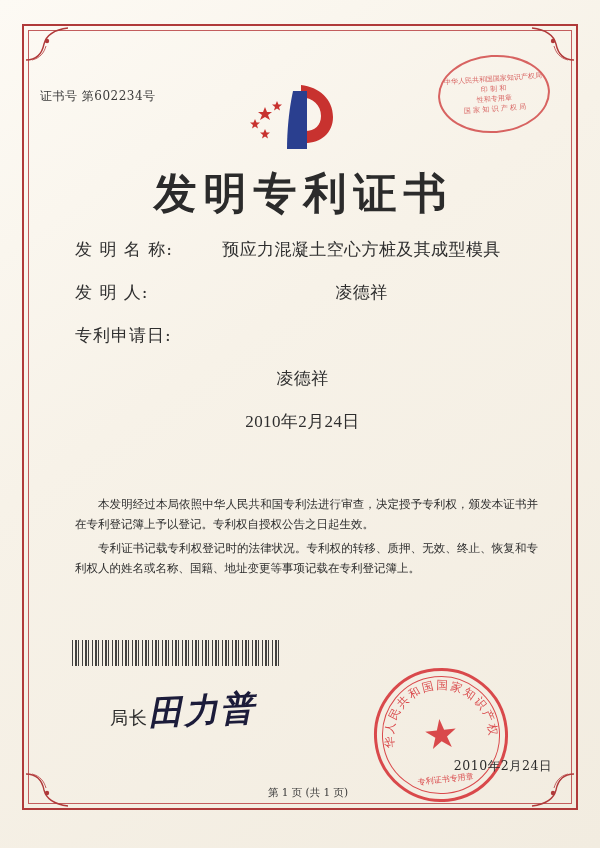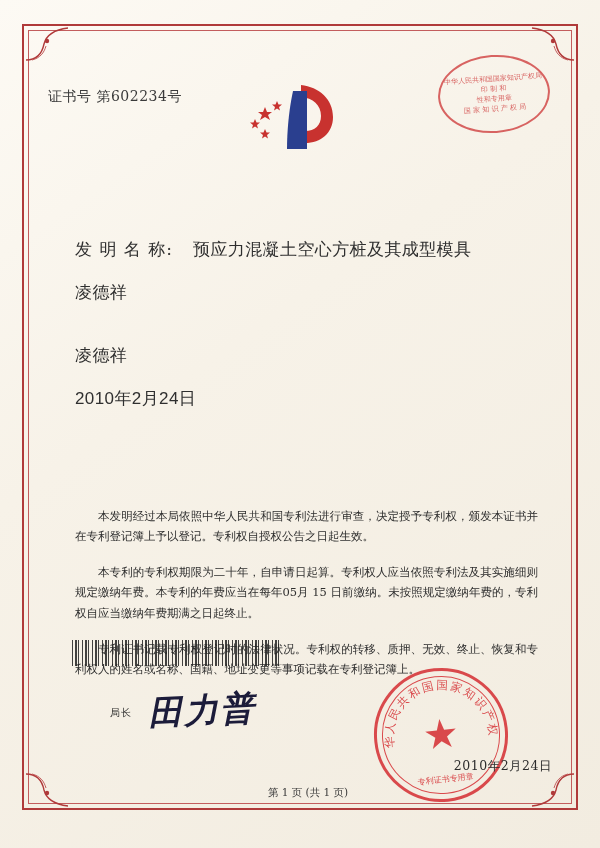--- a/index.html
+++ b/index.html
@@ -48,23 +48,23 @@
   }
   .corner svg { display:block; }
   .corner.tl { left: 24px; top: 26px; }
   .corner.tr { right: 24px; top: 26px; transform: scaleX(-1); }
   .corner.bl { left: 24px; bottom: 40px; transform: scaleY(-1); }
   .corner.br { right: 24px; bottom: 40px; transform: scale(-1,-1); }
 
   
   .cert-no {
     position: absolute;
-    left: 48px;
+    left: 40px;
     top: 88px;
-    font-size: 14px;
+    font-size: 12px;
     color: #3a3a3a;
     letter-spacing: 0.5px;
     font-family: "DejaVu Serif", serif;
   }
 
   
   .stamp-oval {
     position: absolute;
     right: 50px;
     top: 55px;
@@ -129,37 +129,38 @@
   }
   .field-label {
     width: 118px;
     flex: 0 0 118px;
     letter-spacing: 1px;
     font-family: "DejaVu Serif", serif;
   }
   .field-value {
     flex: 1;
     letter-spacing: 0.4px;
-    font-family: Liberation Sans, sans-serif;
+    font-family: Liberation Serif, serif;
+    text-align: center;
   }
 
   
   .body-text {
     position: absolute;
     left: 75px;
     right: 62px;
     top: 490px;
     font-size: 11.5px;
     line-height: 1.75;
     color: #2e2e2e;
     text-align: justify;
     font-family: "DejaVu Serif", serif;
   }
   .body-text p {
-    margin: 16px 0 2px 0;
+    margin: 4px 0 2px 0;
     text-indent: 23px;
   }
 
   
   .barcode {
     position: absolute;
     left: 72px;
     top: 640px;
     width: 208px;
     height: 26px;
@@ -169,21 +170,21 @@
       #222 3px, #222 5px, transparent 5px, transparent 6px,
       #222 6px, #222 7px, transparent 7px, transparent 10px);
     opacity: .85;
   }
 
   
   .director-label {
     position: absolute;
     left: 110px;
     top: 706px;
-    font-size: 10px;
+    font-size: 18px;
     color: #2b2b2b;
     letter-spacing: 1px;
     font-family: "DejaVu Serif", serif;
   }
   .signature {
     position: absolute;
     left: 148px;
     top: 688px;
     font-size: 34px;
     color: #1c1c3a;
@@ -322,42 +323,44 @@
 
       <g fill="#c8322f">
         <polygon points="30,28 32,33 37,33 33,36 35,41 30,38 25,41 27,36 23,33 28,33"></polygon>
         <polygon points="20,40 21.5,43.5 25,43.5 22,46 23,49.5 20,47.5 17,49.5 18,46 15,43.5 18.5,43.5"></polygon>
         <polygon points="30,50 31.5,53.5 35,53.5 32,56 33,59.5 30,57.5 27,59.5 28,56 25,53.5 28.5,53.5"></polygon>
         <polygon points="42,22 43.5,25.5 47,25.5 44,28 45,31.5 42,29.5 39,31.5 40,28 37,25.5 40.5,25.5"></polygon>
       </g>
     </svg>
   </div>
 
+  <div class="title">发明专利证书</div>
 
   <div class="fields">
     <div class="field-row">
       <div class="field-label">发 明 名 称:</div>
       <div class="field-value">预应力混凝土空心方桩及其成型模具</div>
     </div>
     <div class="field-row">
+      <div class="field-label">发 明 人:</div>
       <div class="field-value">凌德祥</div>
     </div>
     <div class="field-row">
+      <div class="field-label">专利申请日:</div>
     </div>
     <div class="field-row">
       <div class="field-value">凌德祥</div>
     </div>
     <div class="field-row">
       <div class="field-value">2010年2月24日</div>
     </div>
   </div>
 
   <div class="body-text">
     <p>本发明经过本局依照中华人民共和国专利法进行审查，决定授予专利权，颁发本证书并在专利登记簿上予以登记。专利权自授权公告之日起生效。</p>
-    <p>本专利的专利权期限为二十年，自申请日起算。专利权人应当依照专利法及其实施细则规定缴纳年费。本专利的年费应当在每年05月 15 日前缴纳。未按照规定缴纳年费的，专利权自应当缴纳年费期满之日起终止。</p>
     <p>专利证书记载专利权登记时的法律状况。专利权的转移、质押、无效、终止、恢复和专利权人的姓名或名称、国籍、地址变更等事项记载在专利登记簿上。</p>
   </div>
 
   <div class="barcode"></div>
 
   <div class="director-label">局长</div>
   <div class="signature">田力普</div>
 
   <div class="seal">
     <div class="ring"></div>

